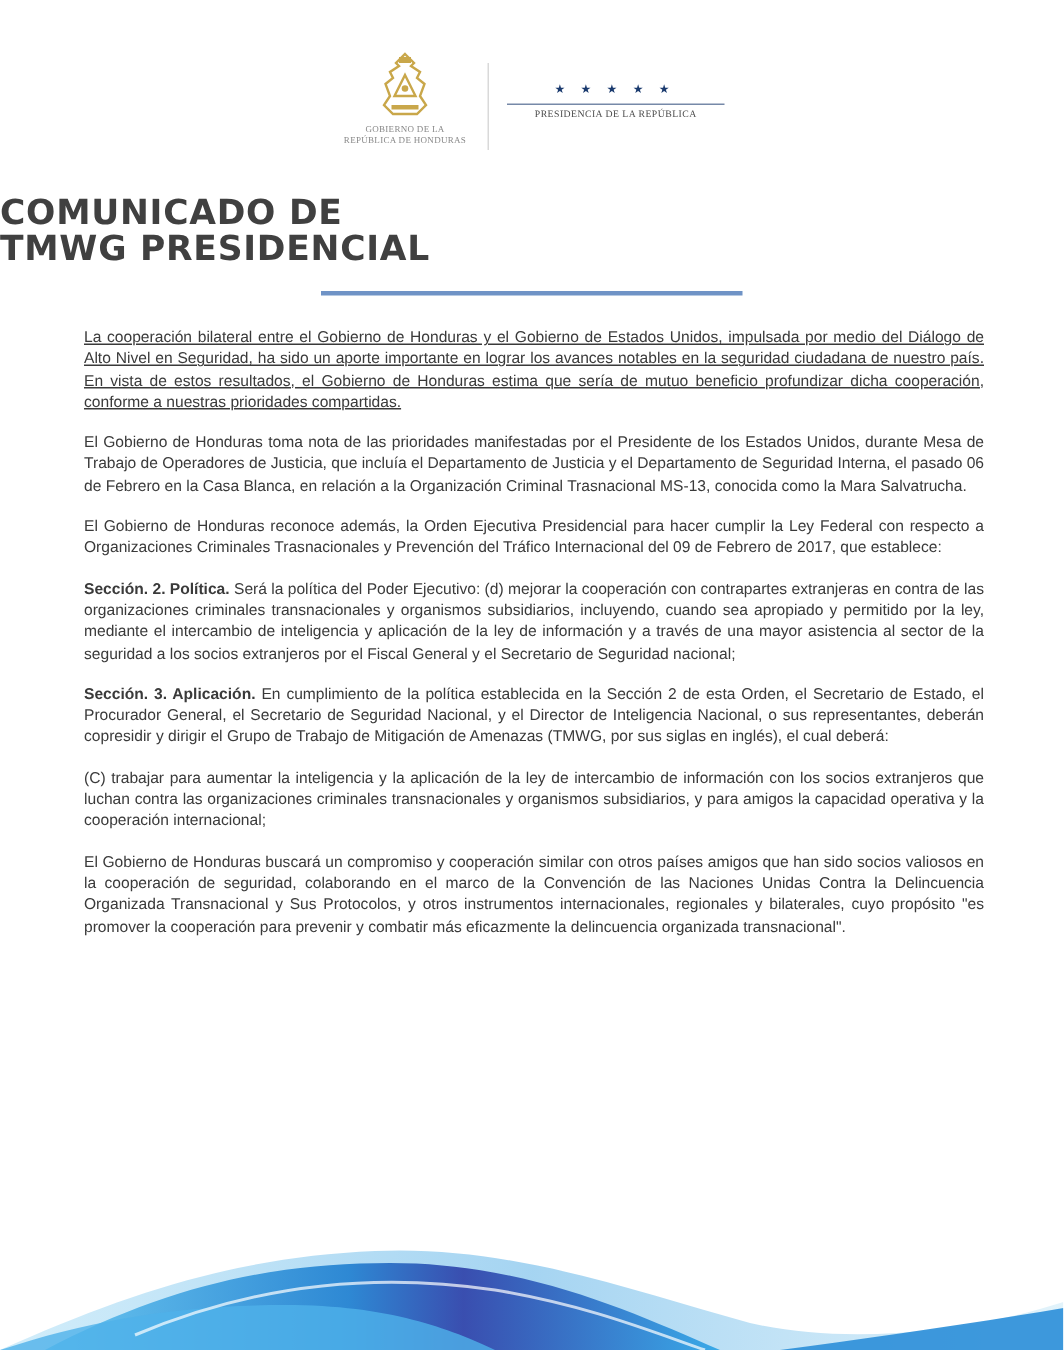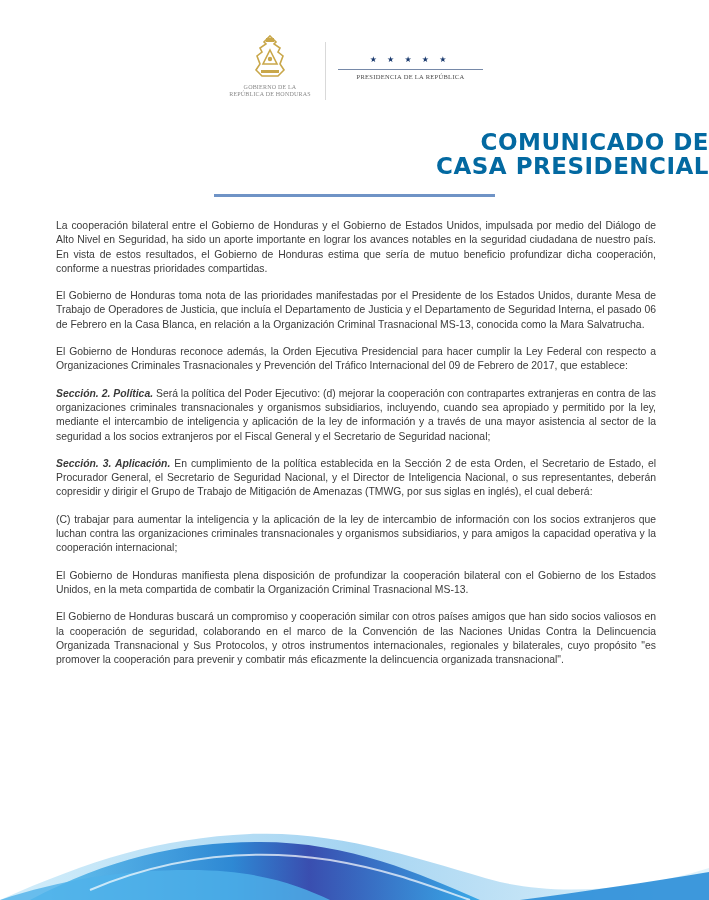--- a/index.html
+++ b/index.html
@@ -16,33 +16,33 @@
       color: #8a8a8a; text-align: center; letter-spacing: 0.2px; text-transform: uppercase;
     }
     .vdivider { position: absolute; left: 325px; top: 42px; width: 1px; height: 58px; background: #d9d9d9; }
     .stars { position: absolute; left: 345px; top: 55px; width: 130px; text-align: center; color: #1a3a6e; font-size: 8px; letter-spacing: 4px; }
     .pres-line { position: absolute; left: 338px; top: 69px; width: 145px; height: 1px; background: #1a3a6e; opacity: 0.6; }
     .pres-label {
       position: absolute; left: 338px; top: 73px; width: 145px; text-align: center;
       font-family: "Liberation Serif", serif; font-size: 6.5px; color: #4a4a4a; letter-spacing: 0.3px; text-transform: uppercase;
     }
     .title {
-      position: absolute; left: 0; top: 130px; width: 709px; text-align: right;
-      font-family: "DejaVu Sans", sans-serif; font-weight: bold; color: #0369a1;
+      position: absolute; left: 0; top: 130px; width: 709px; text-align: left;
+      font-family: "DejaVu Sans", sans-serif; font-weight: bold; color: #404040;
       font-size: 23px; line-height: 24px; letter-spacing: 0.5px;
     }
     .title-rule { position: absolute; left: 214px; top: 194px; width: 281px; height: 3px; background: #6f93c6; }
     .content {
       position: absolute; left: 56px; top: 219px; width: 600px;
       font-family: "Liberation Sans", sans-serif; font-size: 10.4px; line-height: 14.3px;
       color: #3a3a3a; text-align: justify;
     }
     .content p { margin: 0 0 13px 0; }
-    .content p.p1 { margin-bottom: 13px; }
-    .content .b { font-weight: bold; font-style: italic; }
+    .content p.p1 { margin-bottom: 13px; text-decoration: underline; }
+    .content .b { font-weight: bold; }
     .content .i { }
     .wave { position: absolute; left: 0; top: 820px; width: 709px; height: 80px; }
   </style>
 </head>
 <body>
 
 <div class="header">
   <svg class="crest" viewBox="0 0 40 48">
     <path d="M20 2 L26 8 L24 10 L30 14 L28 18 L33 22 L30 30 L34 36 L28 42 L12 42 L6 36 L10 30 L7 22 L12 18 L10 14 L16 10 L14 8 Z" fill="none" stroke="#c9a74a" stroke-width="1.6"></path>
     <polygon points="20,16 27,30 13,30" fill="none" stroke="#c9a74a" stroke-width="1.6"></polygon>
@@ -55,36 +55,35 @@
     <div>República de Honduras</div>
   </div>
   <div class="vdivider"></div>
   <div class="stars">★ ★ ★ ★ ★</div>
   <div class="pres-line"></div>
   <div class="pres-label">Presidencia de la República</div>
 </div>
 
 <div class="title">
   <div>COMUNICADO DE</div>
-  <div>CASA PRESIDENCIAL</div>
+  <div>TMWG PRESIDENCIAL</div>
 </div>
 <div class="title-rule"></div>
 
 <div class="content">
   <p class="p1">La cooperación bilateral entre el Gobierno de Honduras y el Gobierno de Estados Unidos, impulsada por medio del Diálogo de Alto Nivel en Seguridad, ha sido un aporte importante en lograr los avances notables en la seguridad ciudadana de  nuestro país.  En vista de estos resultados, el Gobierno de Honduras estima que sería de mutuo beneficio profundizar dicha cooperación, conforme a nuestras prioridades compartidas.</p>
   <p>El Gobierno de Honduras toma nota de las prioridades manifestadas por el Presidente de los Estados Unidos, durante Mesa de Trabajo de Operadores de Justicia, que incluía el Departamento de Justicia y el Departamento de Seguridad Interna, el pasado 06 de Febrero en la Casa Blanca, en relación a la Organización Criminal Trasnacional MS-13, conocida como la Mara Salvatrucha.</p>
   <p>El Gobierno de Honduras reconoce además, la Orden Ejecutiva Presidencial para hacer cumplir la Ley Federal con respecto a Organizaciones Criminales Trasnacionales y Prevención del Tráfico Internacional del 09 de Febrero de 2017, que establece:</p>
   <p>
     <span class="b">Sección. 2. Política.</span><span class="i"> Será la política del Poder Ejecutivo: (d) mejorar la cooperación con contrapartes extranjeras en contra de las organizaciones criminales transnacionales y organismos subsidiarios, incluyendo, cuando sea apropiado y permitido por la ley, mediante el intercambio de inteligencia y aplicación de la ley de información y a través de una mayor asistencia al sector de la seguridad a los socios extranjeros por el Fiscal General y el Secretario de Seguridad nacional;</span>
   </p>
   <p>
     <span class="b">Sección. 3. Aplicación.</span><span class="i"> En cumplimiento de la política establecida en la Sección 2 de esta Orden, el Secretario de Estado, el Procurador General, el Secretario de Seguridad Nacional, y el Director de Inteligencia Nacional, o sus representantes, deberán copresidir y dirigir el Grupo de Trabajo de Mitigación de Amenazas (TMWG, por sus siglas en inglés), el cual deberá:</span>
   </p>
   <p class="i">(C) trabajar para aumentar la inteligencia y la aplicación de la ley de intercambio de información con los socios extranjeros que luchan contra las organizaciones criminales transnacionales y organismos subsidiarios, y para amigos la capacidad operativa y la cooperación internacional;</p>
-  <p>El Gobierno de Honduras manifiesta plena disposición de profundizar la cooperación bilateral con el Gobierno de los Estados Unidos, en la meta compartida de combatir la Organización Criminal Trasnacional MS-13.</p>
   <p>El Gobierno de Honduras buscará un compromiso y cooperación similar con otros países amigos que han sido socios valiosos en la cooperación de seguridad, colaborando en el marco de la Convención de las Naciones Unidas Contra la Delincuencia Organizada Transnacional y Sus Protocolos, y otros instrumentos internacionales, regionales y bilaterales, cuyo propósito "es promover la cooperación para prevenir y combatir más eficazmente la delincuencia organizada transnacional".</p>
 </div>
 
 <svg class="wave" viewBox="0 0 709 80" preserveAspectRatio="none">
   <defs>
     <linearGradient id="wg1" x1="0" y1="0" x2="1" y2="0">
       <stop offset="0" stop-color="#5ec2ef"></stop>
       <stop offset="0.45" stop-color="#1f7fd0"></stop>
       <stop offset="0.62" stop-color="#2d3fa8"></stop>
       <stop offset="1" stop-color="#2aa3e6"></stop>

